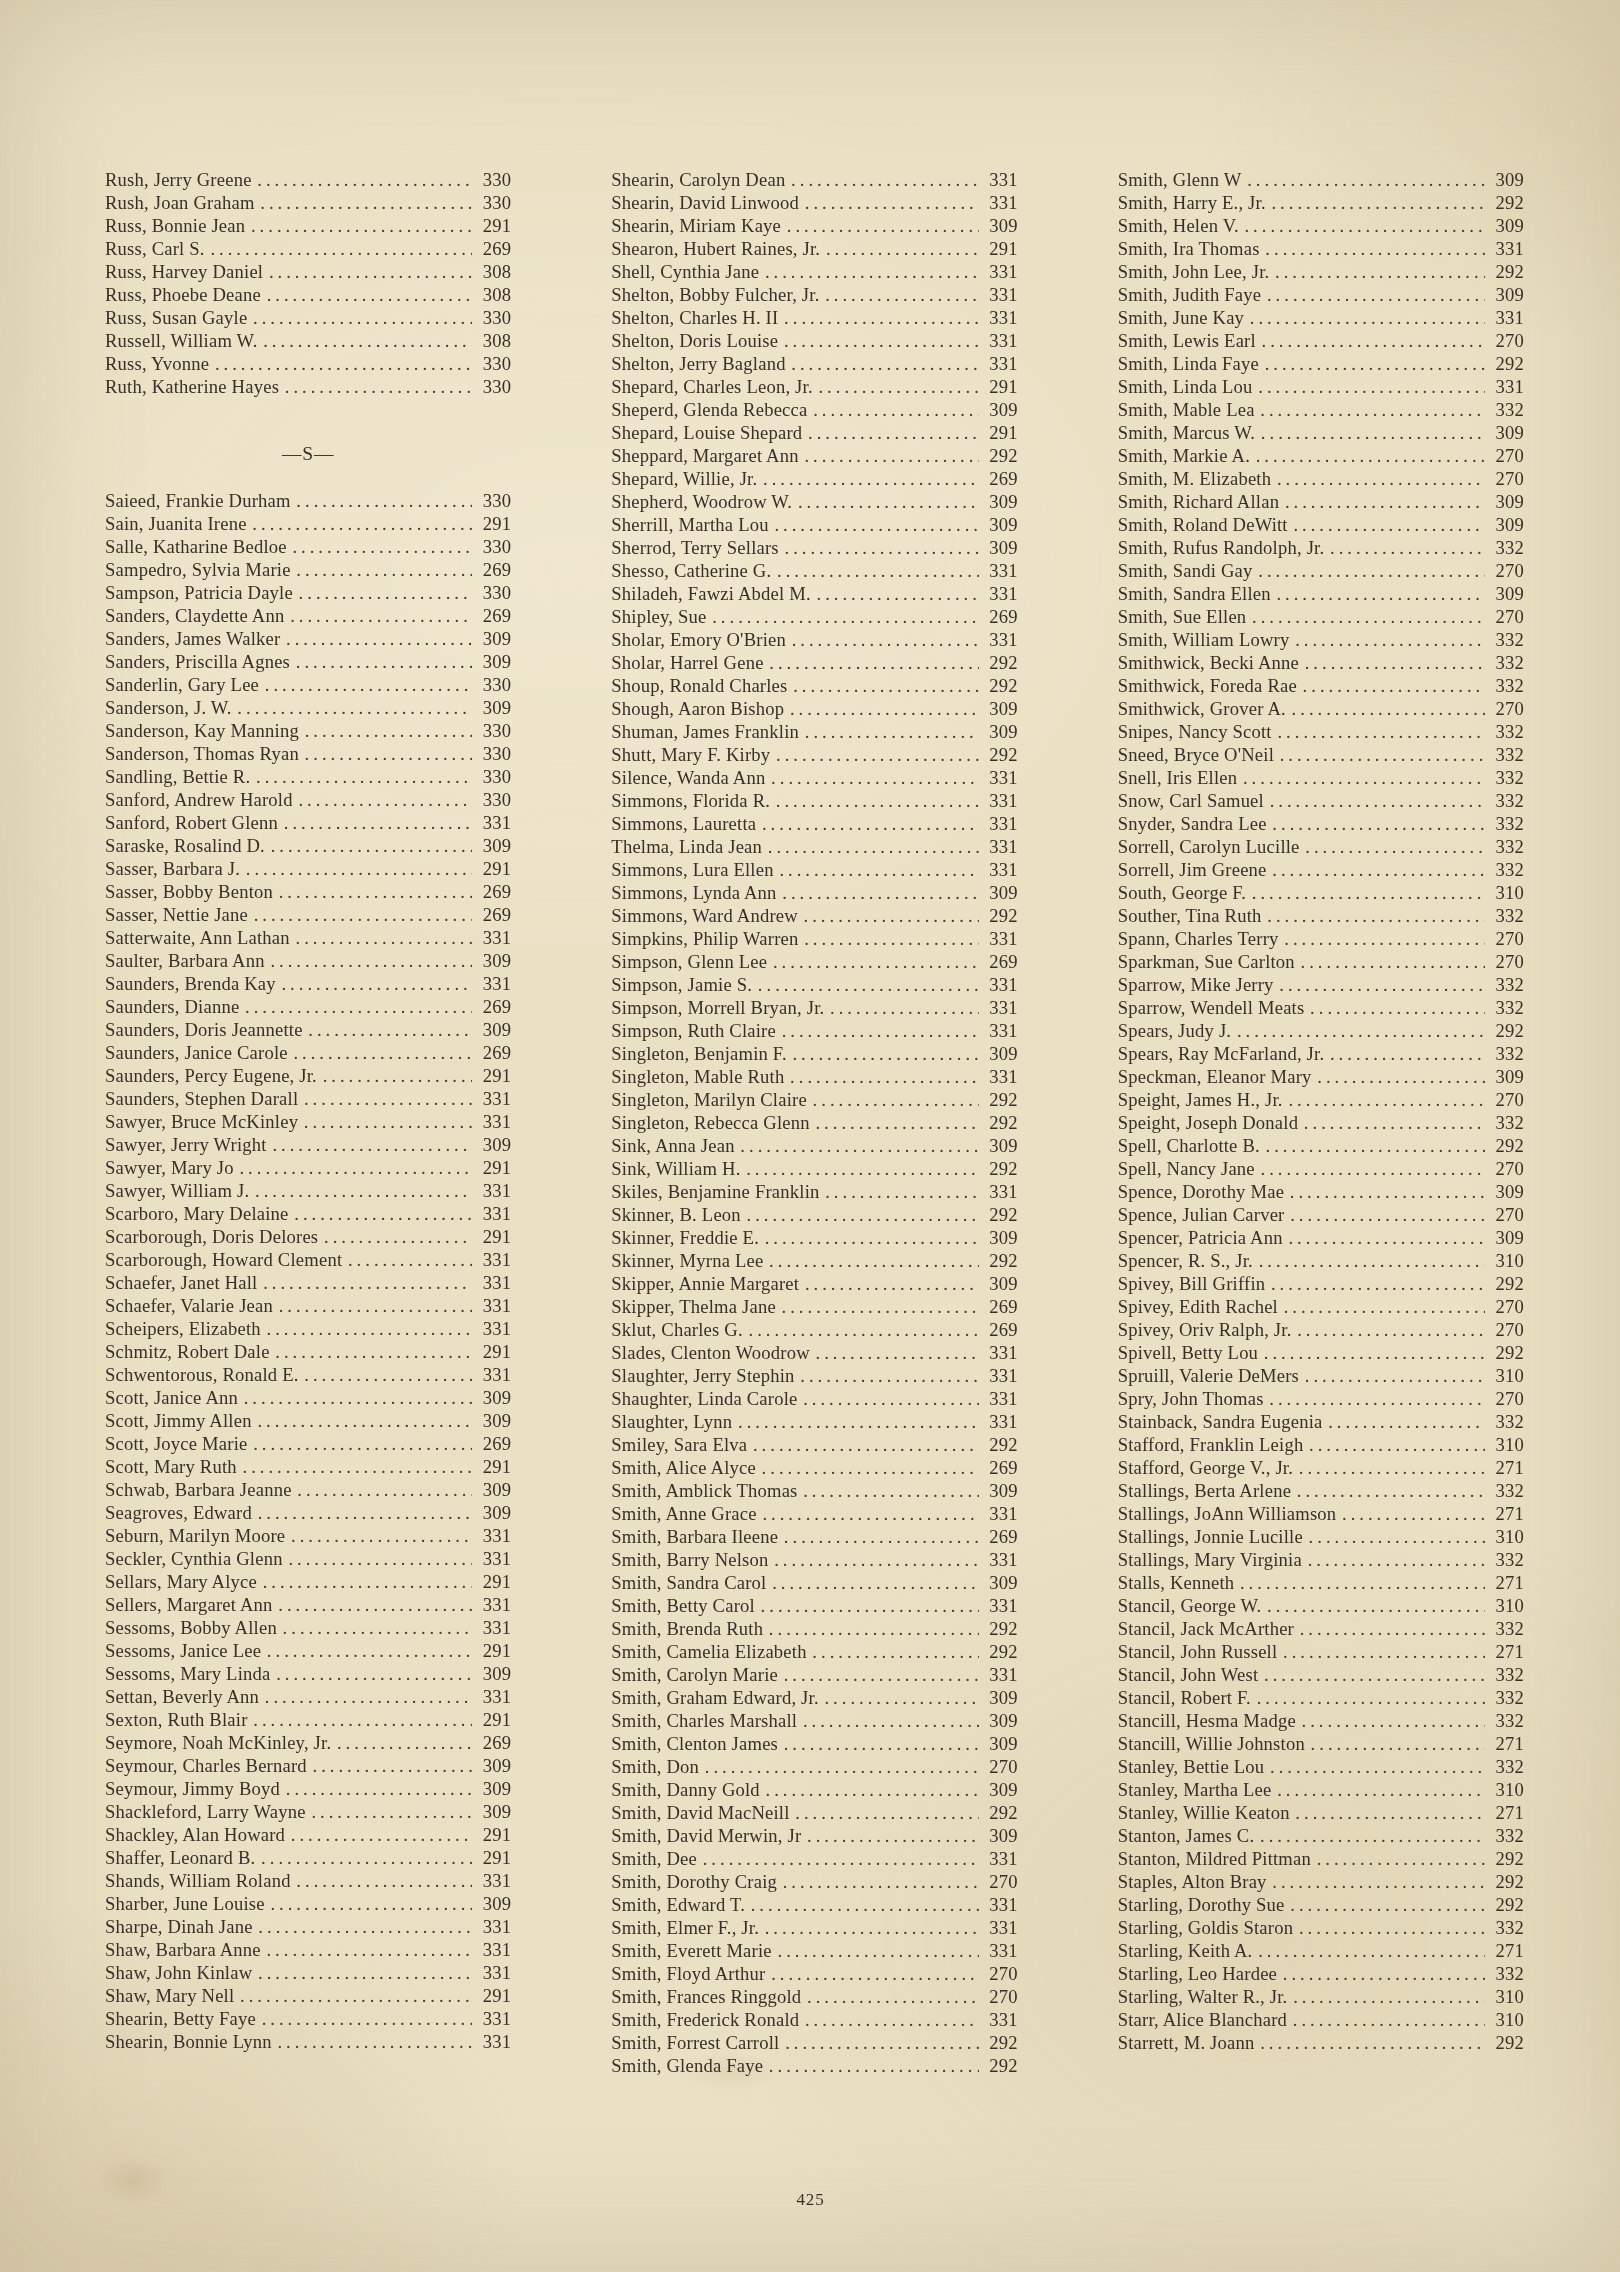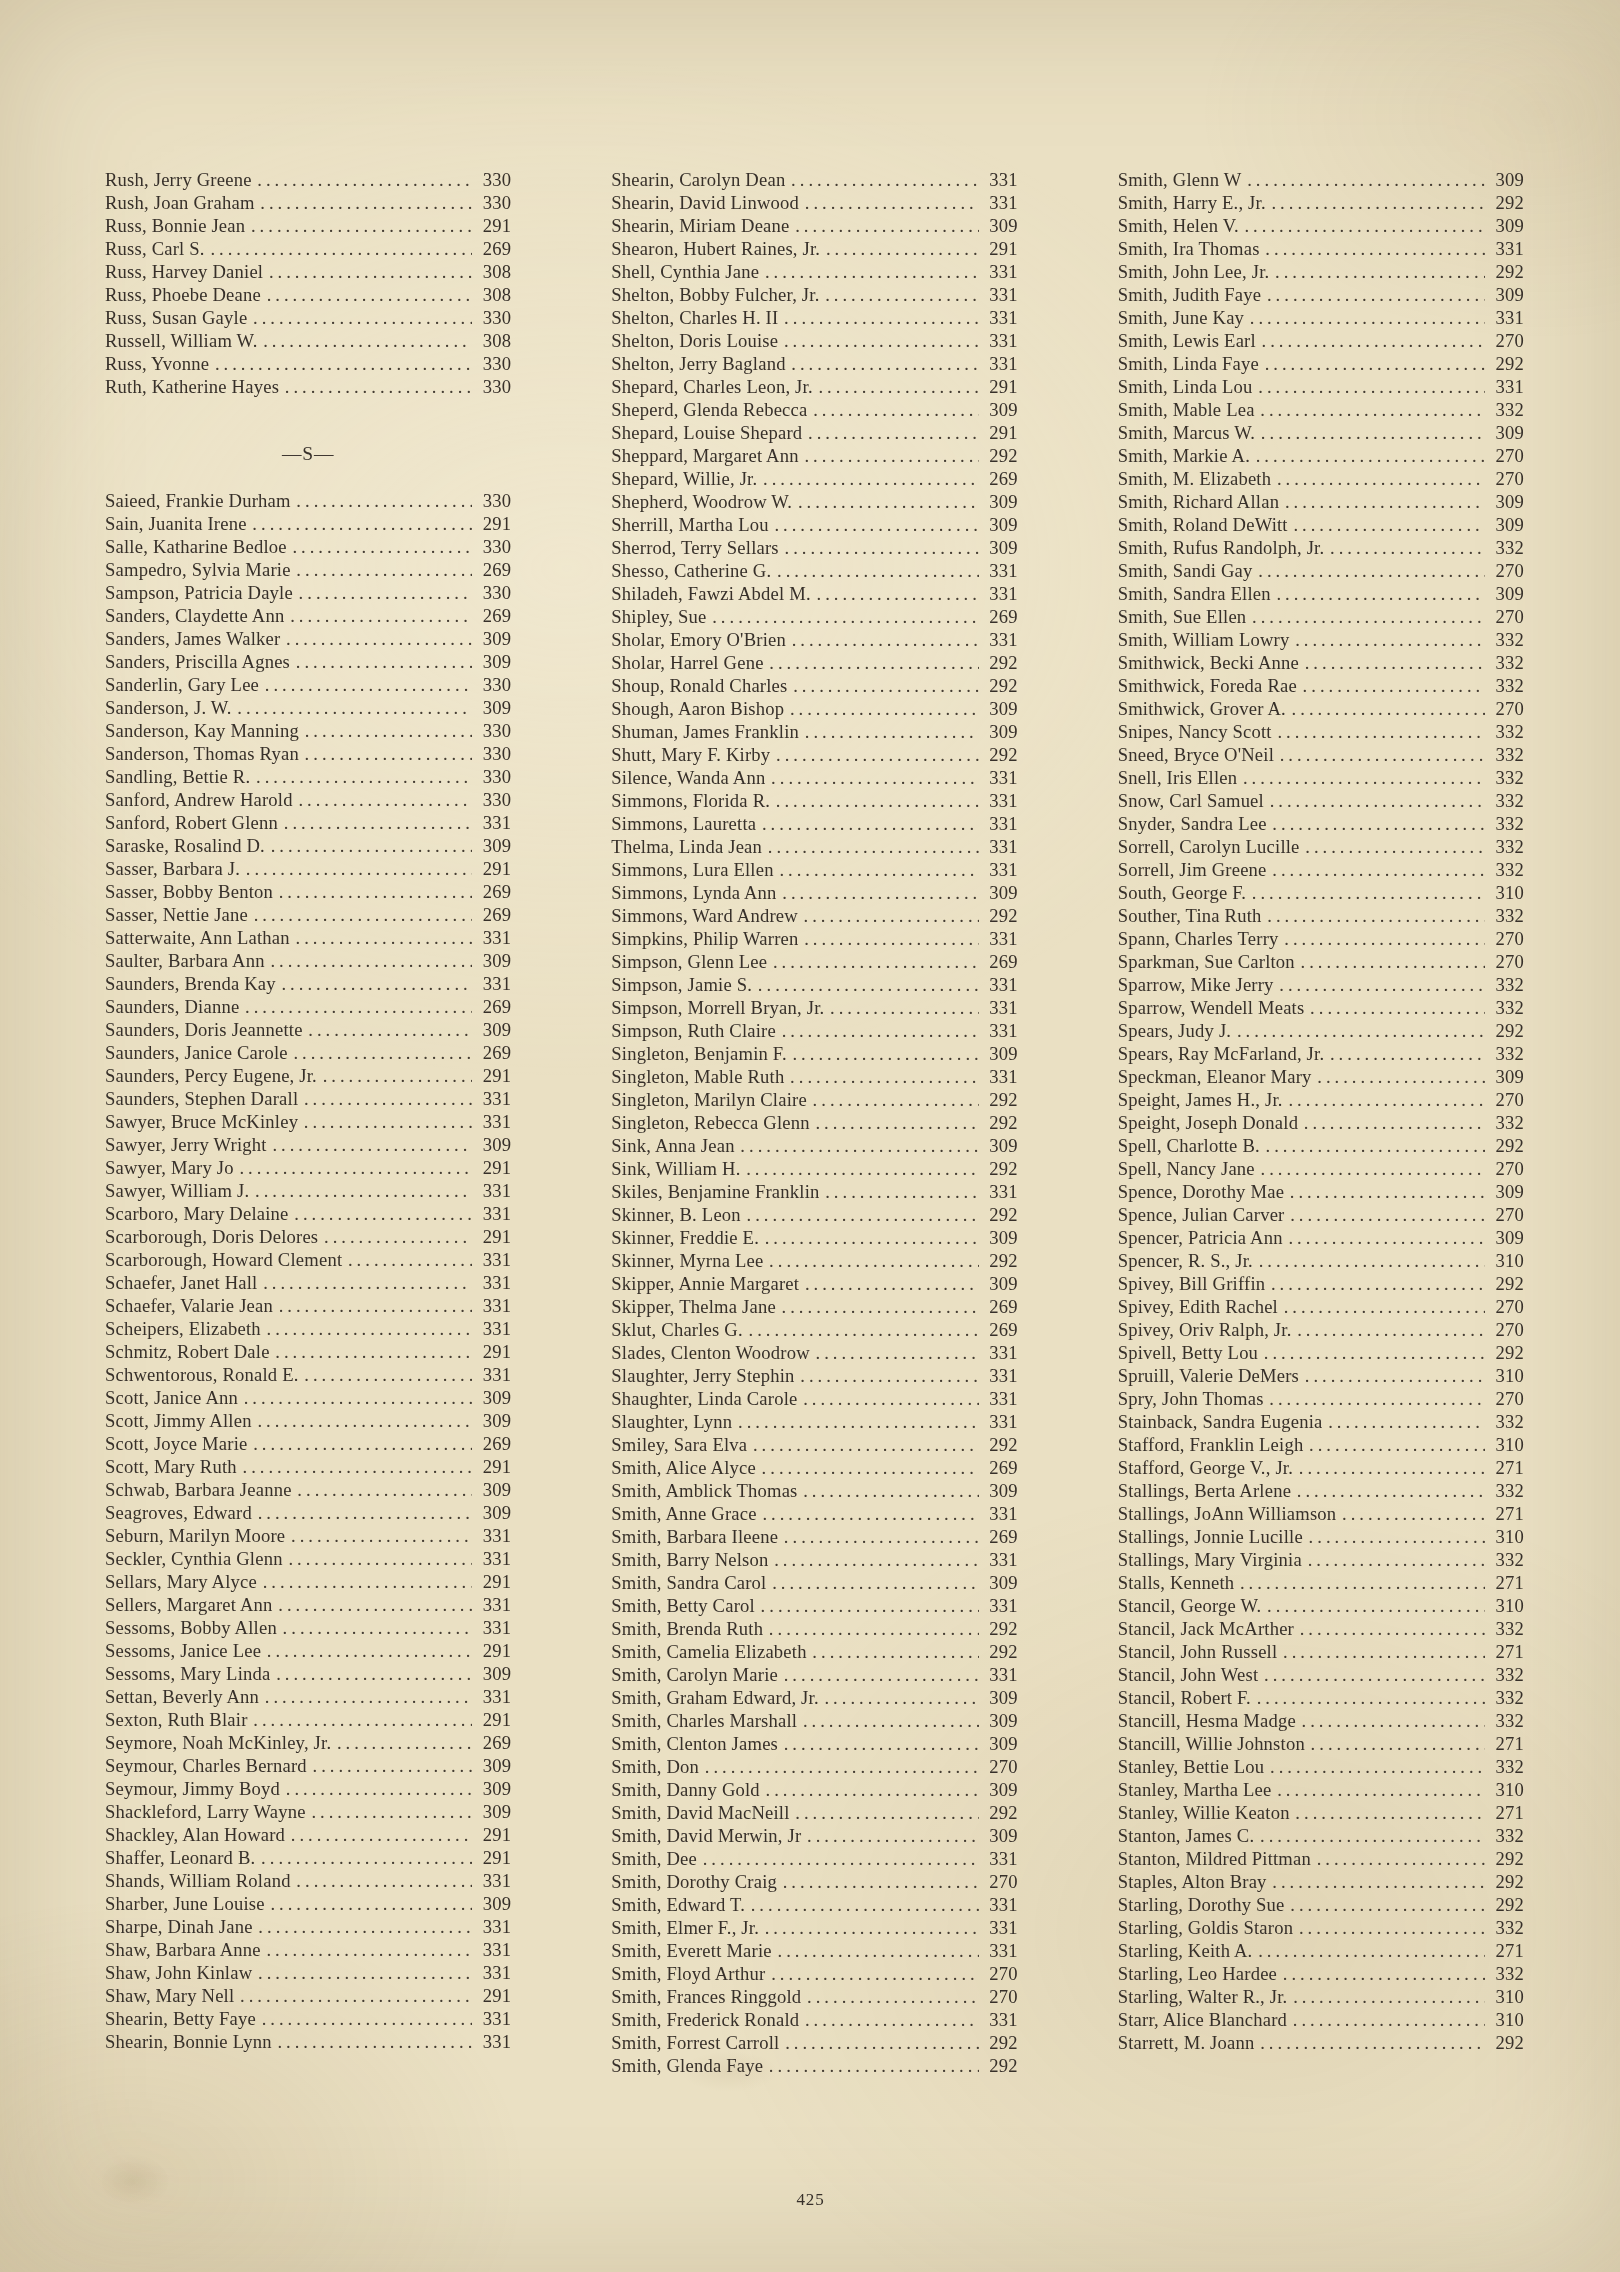--- a/index.html
+++ b/index.html
@@ -502,21 +502,21 @@
     <span class="name">Shearin, Carolyn Dean</span>
     <span class="dots"></span>
     <span class="pg">331</span>
   </div>
       <div class="entry">
     <span class="name">Shearin, David Linwood</span>
     <span class="dots"></span>
     <span class="pg">331</span>
   </div>
       <div class="entry">
-    <span class="name">Shearin, Miriam Deane</span>
+    <span class="name">Shearin, Miriam Kaye</span>
     <span class="dots"></span>
     <span class="pg">309</span>
   </div>
       <div class="entry">
     <span class="name">Shearon, Hubert Raines, Jr.</span>
     <span class="dots"></span>
     <span class="pg">291</span>
   </div>
       <div class="entry">
     <span class="name">Shell, Cynthia Jane</span>

